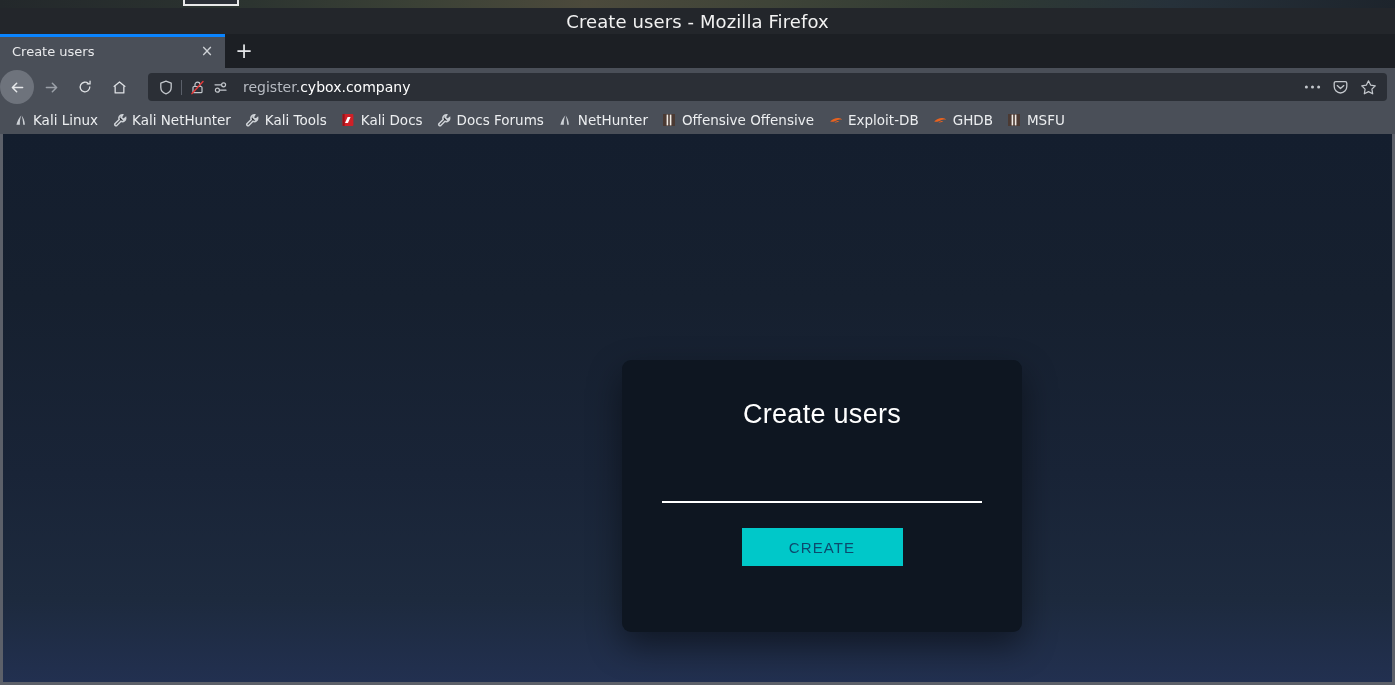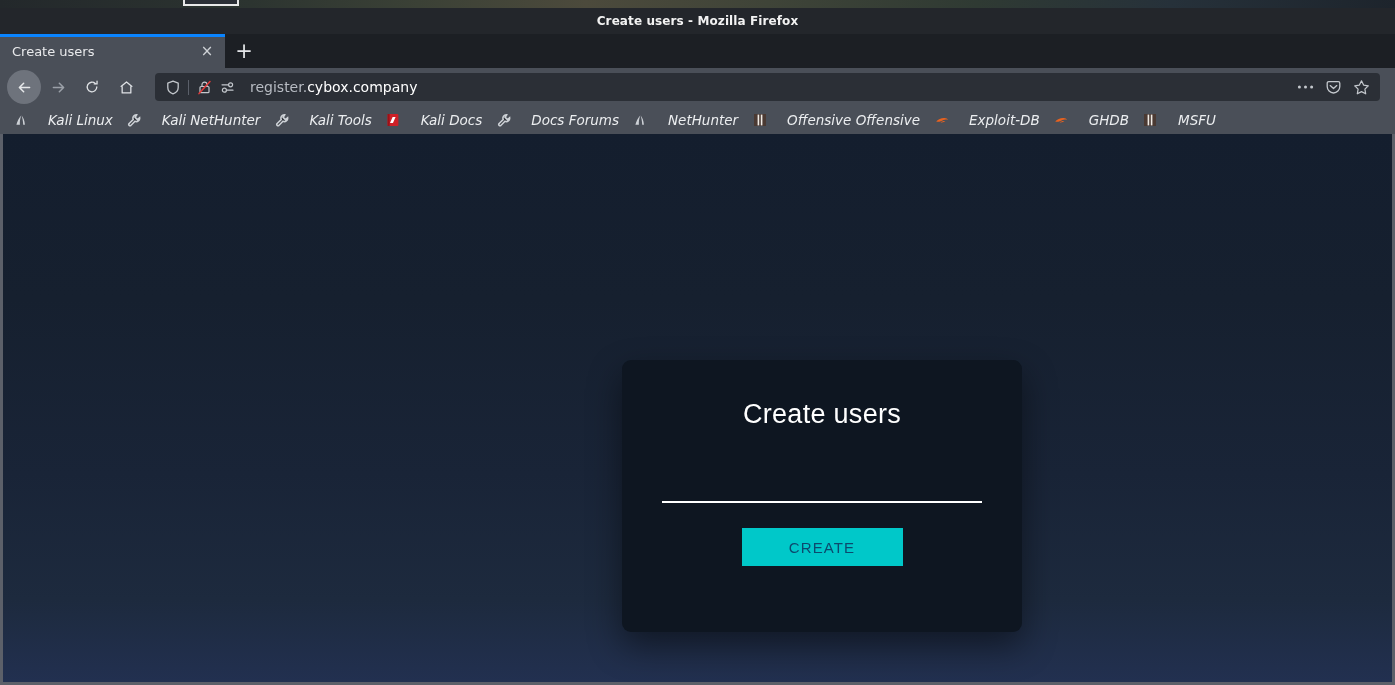--- a/index.html
+++ b/index.html
@@ -42,23 +42,23 @@
   
   #titlebar {
     position: relative;
     height: 26px;
     background: #23262b;
     display: flex;
     align-items: center;
     justify-content: center;
   }
   #titlebar-text {
-    font-size: 12px;
+    font-size: 18px;
     color: #f2f2f2;
-    font-weight: bold;
+    font-weight: normal;
     letter-spacing: .1px;
   }
 
   
   #tabstrip {
     position: relative;
     height: 34px;
     background: #1c1f24;
     display: flex;
     align-items: flex-end;
@@ -106,21 +106,21 @@
     cursor: pointer;
   }
 
   
   #navbar {
     position: relative;
     height: 38px;
     background: #4a4f58;
     display: flex;
     align-items: center;
-    padding: 0 7px;
+    padding: 0 0;
     gap: 0px;
   }
   .nav-btn {
     width: 34px; height: 34px;
     display: flex; align-items: center; justify-content: center;
     cursor: pointer;
     border-radius: 50%;
   }
   #nav-back { background: #6e737c; }
   #nav-back svg { stroke: #e6e8ea; }
@@ -179,26 +179,25 @@
     background: #4a4f58;
     display: flex;
     align-items: center;
     padding: 0 6px;
     gap: 0px;
     overflow: hidden;
   }
   .bookmark-item {
     display: flex;
     align-items: center;
-    gap: 20px;
+    gap: 5px;
     padding: 3px 7px;
     border-radius: 3px;
     cursor: pointer;
     white-space: nowrap;
-    font-style: italic;
   }
   .bookmark-label {
     font-size: 13.5px;
     color: #eceef0;
   }
   .bm-icon {
     width: 15px; height: 15px;
     display: flex; align-items: center; justify-content: center;
     flex: 0 0 15px;
   }

